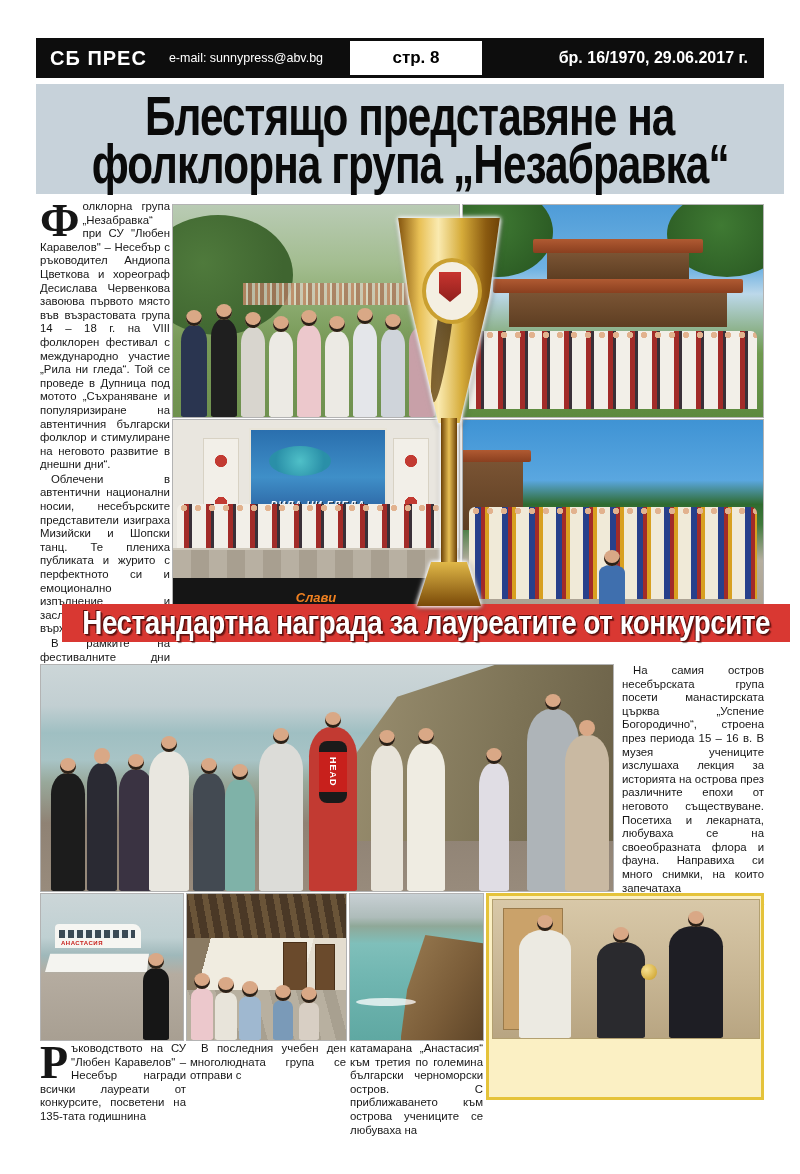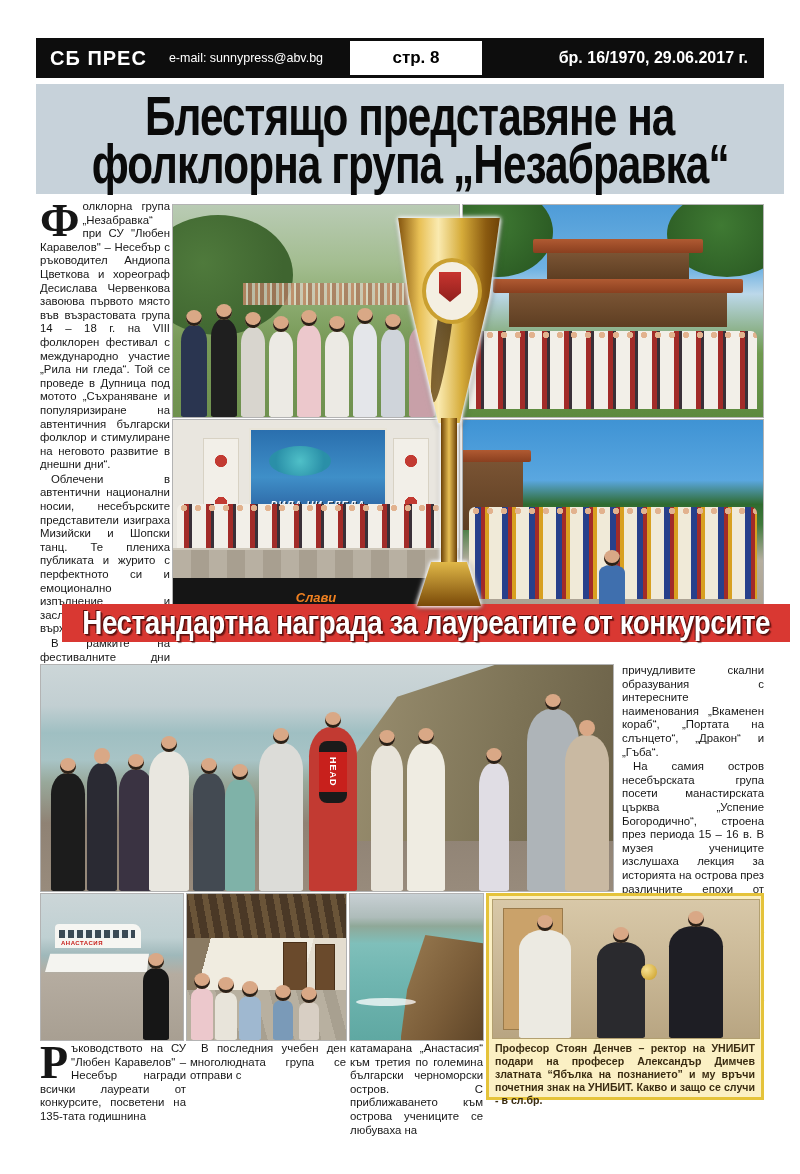--- a/index.html
+++ b/index.html
@@ -261,21 +261,20 @@
       </div>
     </div>
     <div class="pn dkh" style="left:330px;width:32px;height:146px;background:#e8e4da;"></div>
     <div class="pn dkh" style="left:366px;width:38px;height:148px;background:#efece2;"></div>
     <div class="pn dkh" style="left:438px;width:30px;height:128px;background:#e0dde4;"></div>
     <div class="pn dkh" style="left:486px;width:52px;height:182px;background:#aeb4b8;"></div>
     <div class="pn" style="left:524px;width:44px;height:156px;background:#c9b9a2;"></div>
   </div>
 
   <div class="col rightcol">
-    <p>причудливите скални образувания с интересните наименования „Вкаменен кораб“, „Портата на слънцето“, „Дракон“ и „Гъба“.</p>
     <p class="ind">На самия остров несебърската група посети манастирската църква „Успение Богородично“, строена през периода 15 – 16 в. В музея учениците изслушаха лекция за историята на острова през различните епохи от неговото съществуване. Посетиха и лекарната, любуваха се на своеобразната флора и фауна. Направиха си много снимки, на които запечатаха приключението – о. Света Анастасия.</p>
   </div>
 
   <div class="photo ph-ship">
     <div class="layer ship-cabin"></div>
     <div class="layer ship-win"></div>
     <div class="layer ship-hull"></div>
     <span class="ship-name">АНАСТАСИЯ</span>
     <div class="pn dkh" style="right:14px;width:26px;height:72px;background:#161616;"></div>
   </div>
@@ -298,21 +297,20 @@
   </div>
 
   <div class="awardbox">
     <div class="photo awardphoto" style="position:absolute;">
       <div class="layer awd-door"></div>
       <div class="pn dkh" style="left:26px;width:52px;height:108px;background:#eceae2;"></div>
       <div class="pn dkh" style="left:104px;width:48px;height:96px;background:#2a2a2e;"></div>
       <div class="pn dkh" style="left:176px;width:54px;height:112px;background:#1e1e24;"></div>
       <div class="layer" style="left:148px;top:64px;width:16px;height:16px;border-radius:50%;background:radial-gradient(circle at 35% 35%,#f6e090,#c89a20);"></div>
     </div>
-    <div class="caption">Професор Стоян Денчев – ректор на УНИБИТ подари на професер Александър Димчев златната “Ябълка на познанието” и му връчи почетния знак на УНИБИТ. Какво и защо се случи - в сл.бр.</div>
   </div>
 
   <div class="col botcol1">
     <p><span class="dropcap">Р</span><span>ъководството на СУ "Любен Каравелов" – Несебър награди всички лауреати от конкурсите, посветени на 135-тата годишнина</span></p>
   </div>
   <div class="col botcol2">
     <p class="ind">В последния учебен ден многолюдната група се отправи с</p>
   </div>
   <div class="col botcol3">
     <p>катамарана „Анастасия“ към третия по големина български черноморски остров. С приближаването към острова учениците се любуваха на</p>

